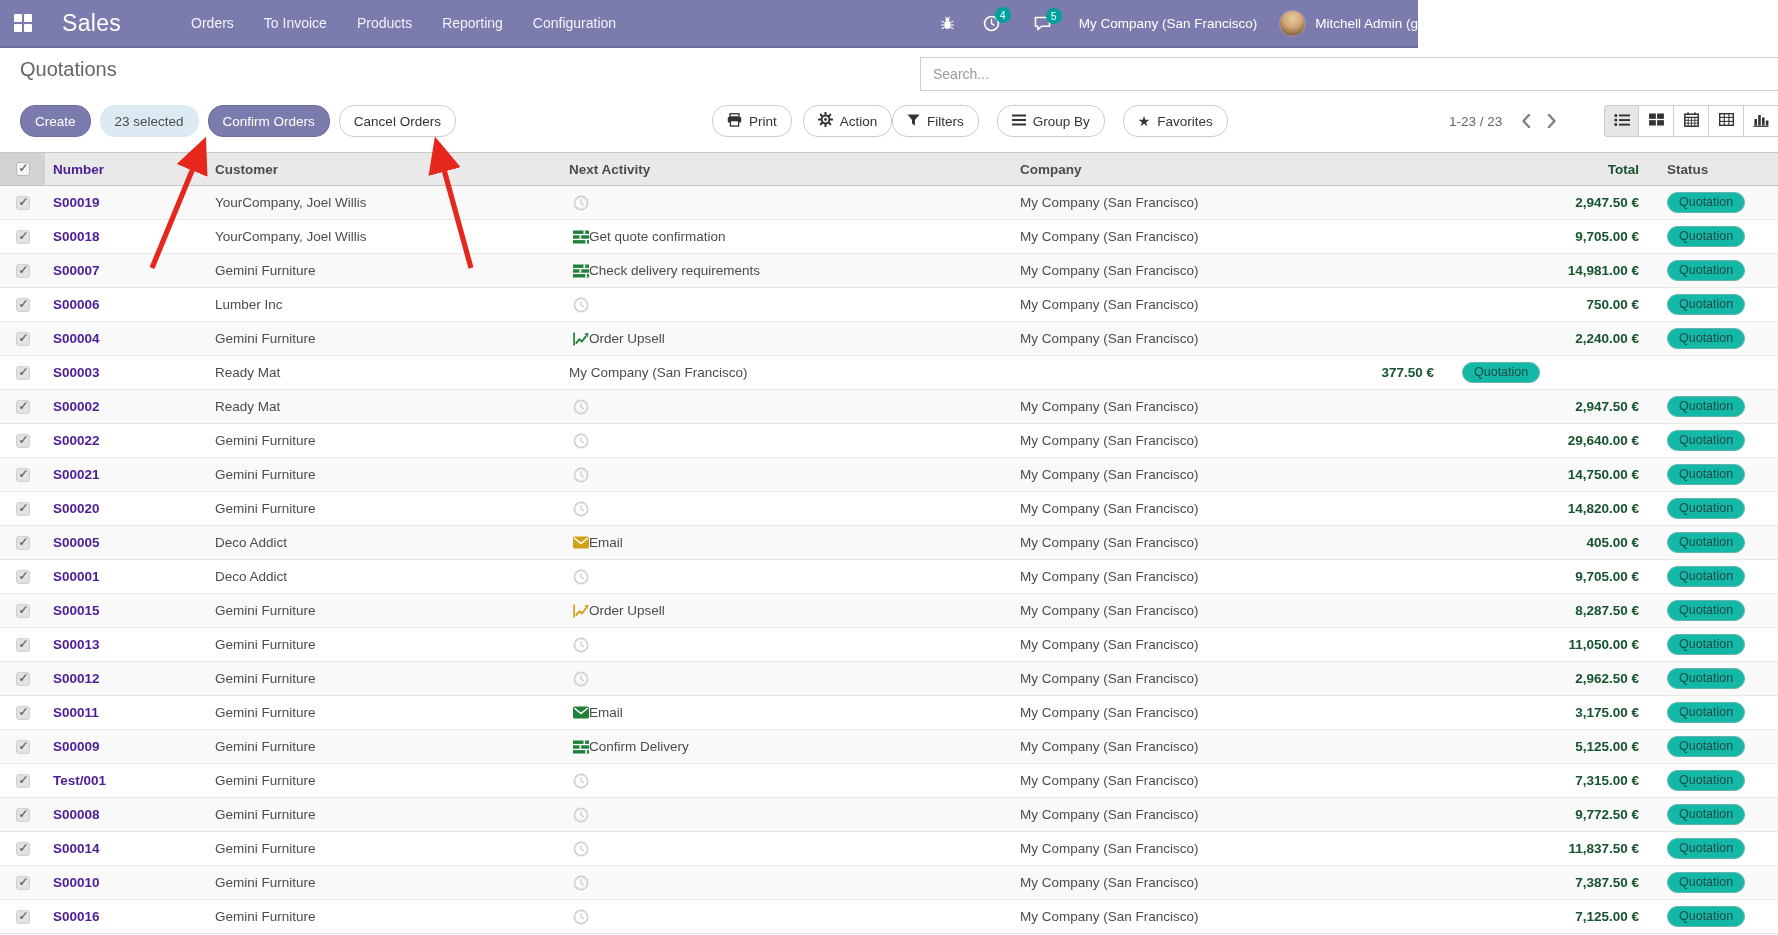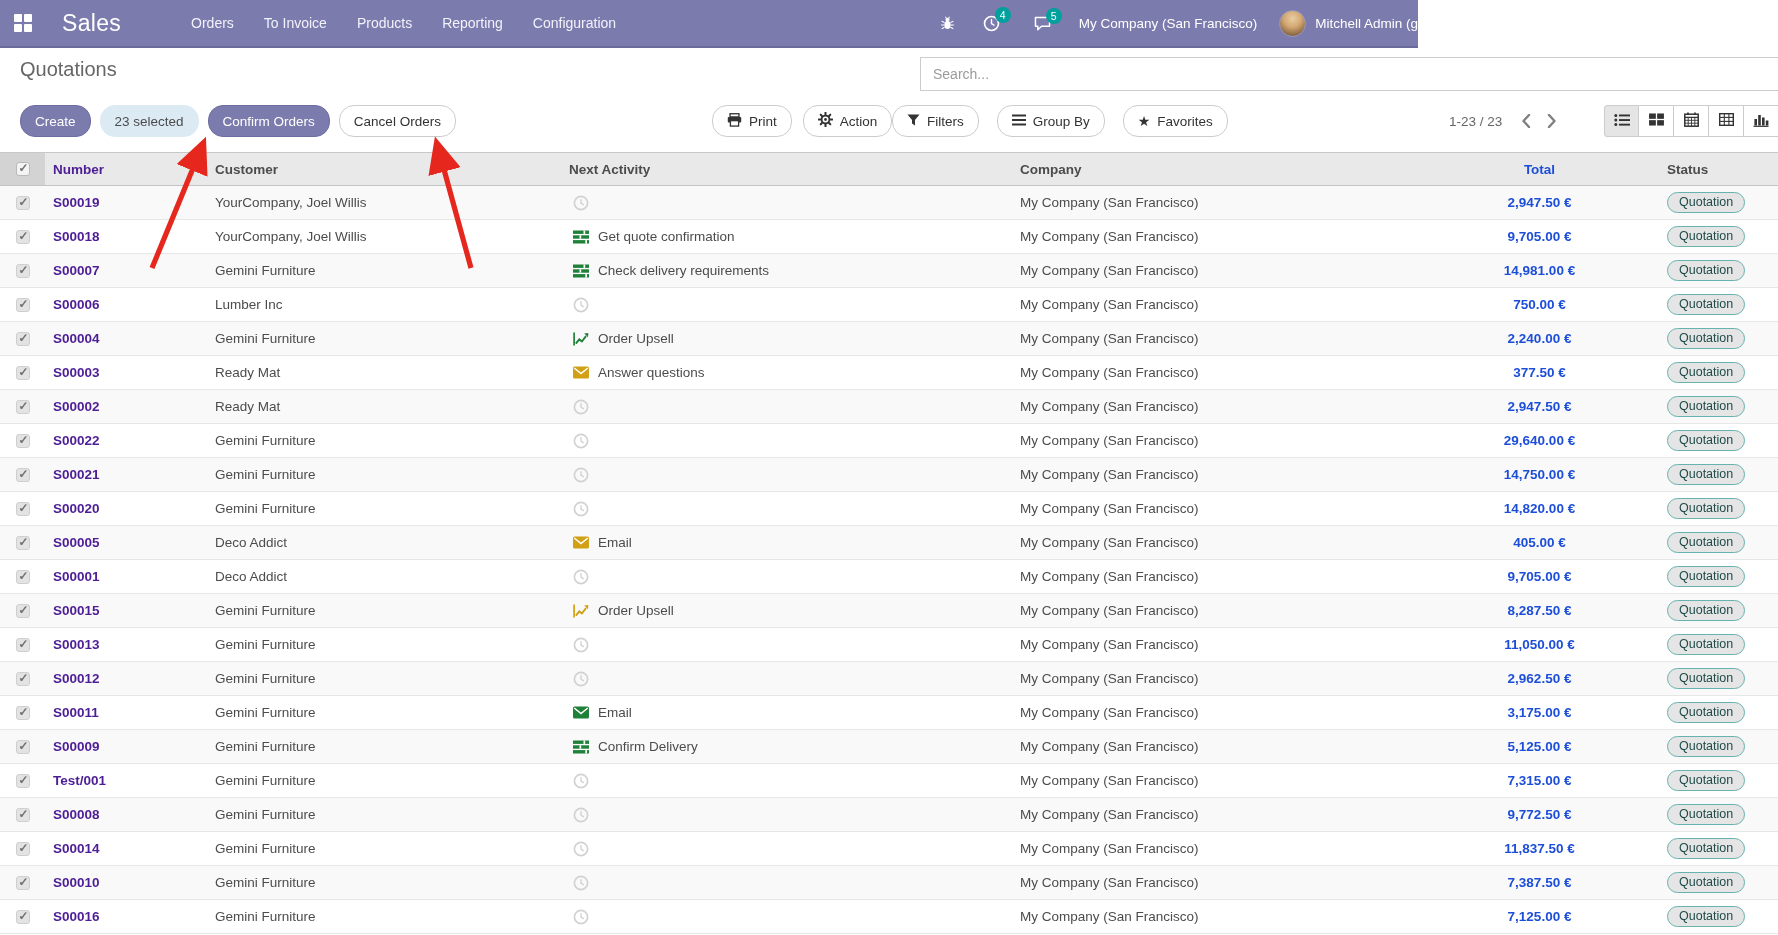--- a/index.html
+++ b/index.html
@@ -85,26 +85,26 @@
     background:#e9e9e9; border-top:1px solid #c8c8c8; border-bottom:1px solid #c4c4c4;
     font-weight:700; color:#4c4c4c;
   }
   .th { cursor:pointer; }
   .th-check { background:#d3d3d3; height:100%; display:flex; align-items:center; justify-content:center; }
   .trow { background:#fff; border-bottom:1px solid #e7e7e7; cursor:pointer; }
   .tbody .trow:nth-child(odd) { background:#f9f9f9; }
   .c-check { display:flex; justify-content:center; }
   .c-number { padding-left:8px; font-weight:700; color:#4c1d95; }
   .c-customer, .c-company { color:#4c4c4c; }
-  .c-activity { display:flex; align-items:center; gap:9px; padding-left:4px; }
+  .c-activity { display:flex; align-items:center; padding-left:4px; }
   .activity-icon { display:inline-flex; width:16px; justify-content:center; }
-  .c-total { text-align:center; padding-right:6px; font-weight:700; color:#1d4ed8; }
+  .c-total { text-align:right; padding-right:6px; font-weight:700; color:#14532d; }
   .c-status { padding-left:22px; }
   .badge {
-    display:inline-block; background:#e5e5e5; border:1px solid #66b2af; color:#1d4a48;
+    display:inline-block; background:#14b8a6; border:1px solid #66b2af; color:#1d4a48;
     border-radius:12px; padding:3px 11px; font-size:12.5px; line-height:1.1;
   }
 
   .cb { width:14px; height:14px; border-radius:3px; position:relative; display:inline-block; }
   .cb-row { background:#e3e3e3; border:1px solid #cfcfcf; }
   .cb-head { background:#f4f4f4; border:1px solid #b9b9b9; }
   .cb::after { content:"\2713"; position:absolute; left:2px; top:-2px; font-size:12px; font-weight:700; color:#6f6f6f; }
 
   .c-gray   { color:#d2d2d2; }
   .c-green  { color:#1f8038; }
@@ -434,29 +434,20 @@
     <div class="c-company">My Company (San Francisco)</div>
     <div class="c-total">2,240.00 €</div>
     <div class="c-status"><span class="badge">Quotation</span></div>
   </div>
       <div class="trow">
     <div class="c-check">
           <span class="cb cb-row"></span>
         </div>
     <div class="c-number">S00003</div>
     <div class="c-customer">Ready Mat</div>
-    <div class="c-activity">
-      <span class="activity-icon c-yellow">
-            <svg viewBox="0 0 16 13" width="16" height="13">
-              <rect x="0" y="0.5" width="16" height="12" rx="1.6" fill="currentColor"></rect>
-              <path d="M1.2 2 L8 7.6 L14.8 2" fill="none" stroke="#fff" stroke-width="1.5"></path>
-            </svg>
-          </span>
-      <span class="activity-label">Answer questions</span>
-    </div>
     <div class="c-company">My Company (San Francisco)</div>
     <div class="c-total">377.50 €</div>
     <div class="c-status"><span class="badge">Quotation</span></div>
   </div>
       <div class="trow">
     <div class="c-check">
           <span class="cb cb-row"></span>
         </div>
     <div class="c-number">S00002</div>
     <div class="c-customer">Ready Mat</div>

